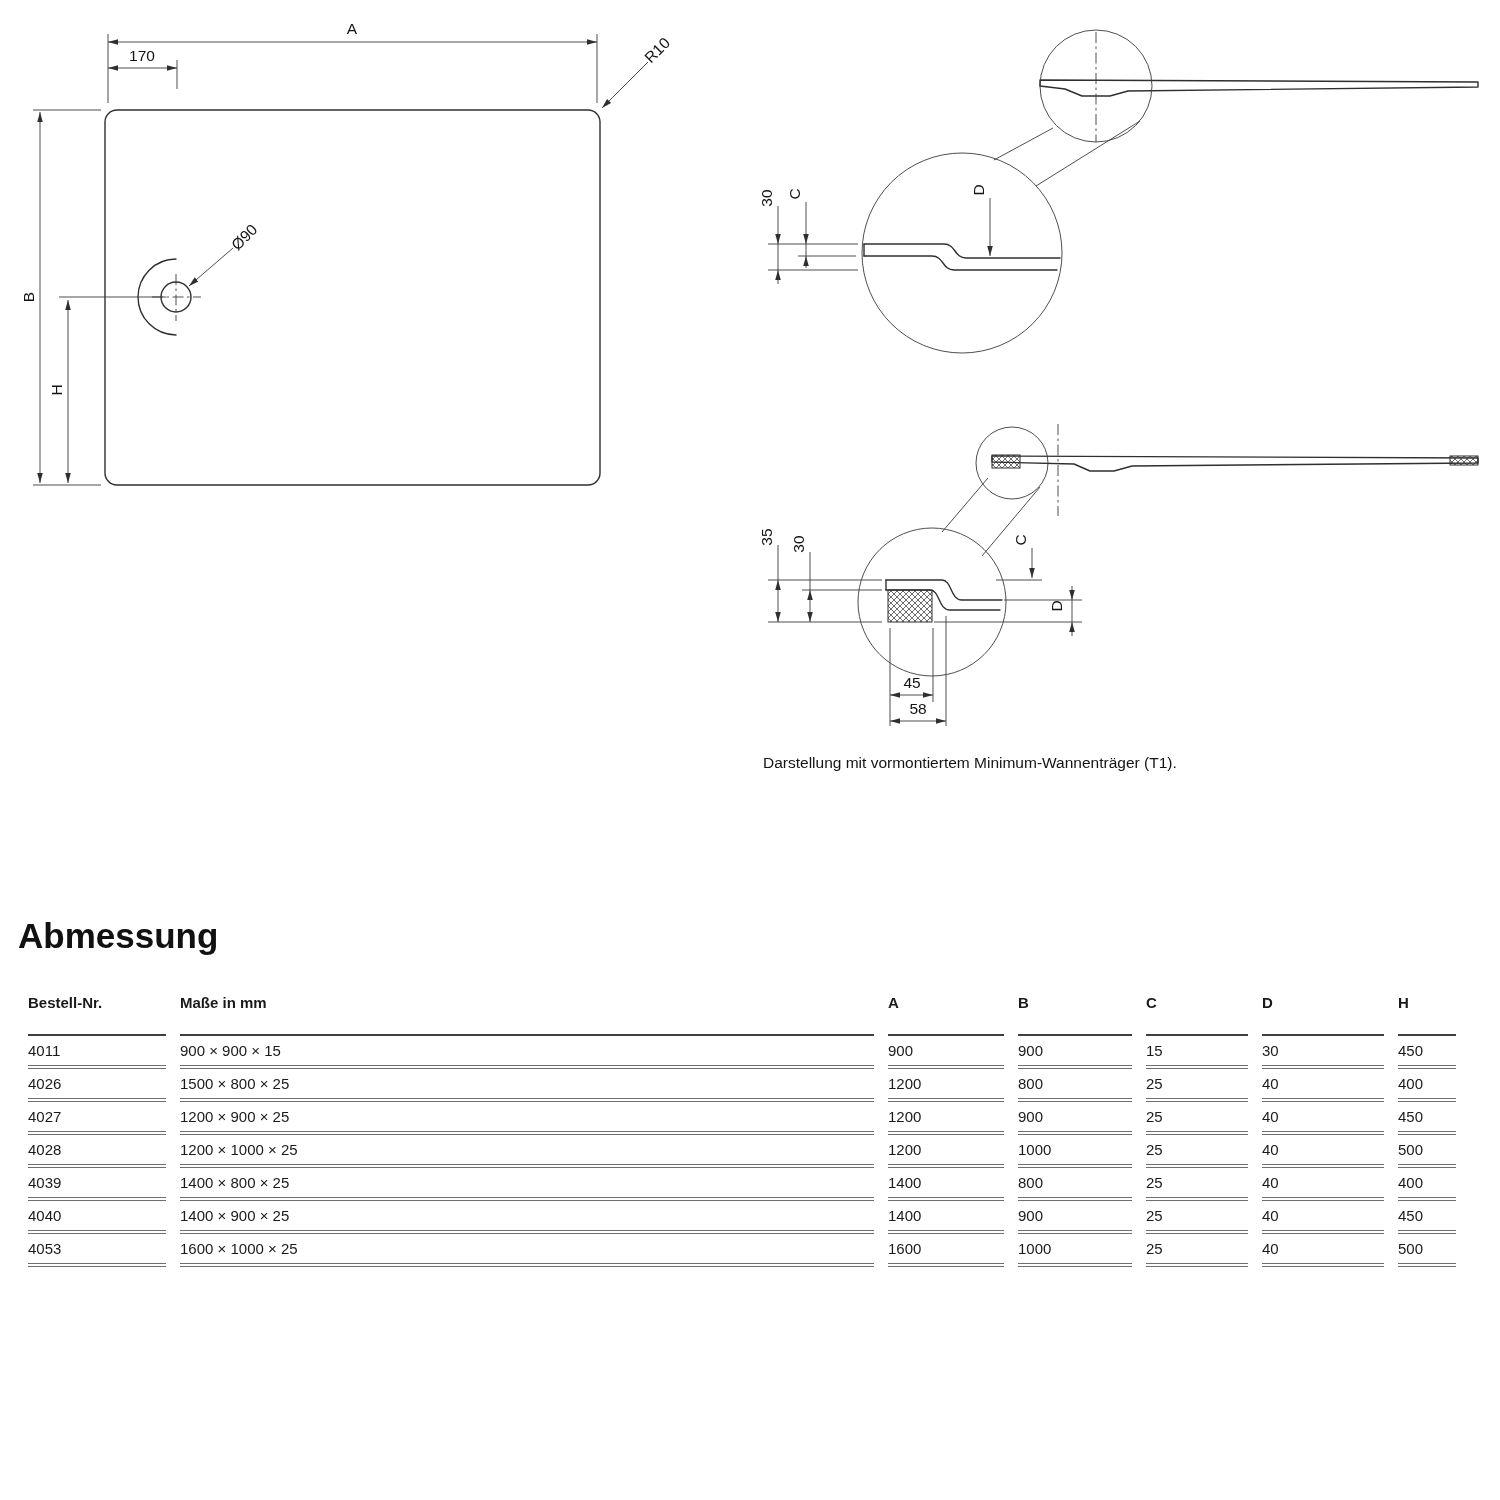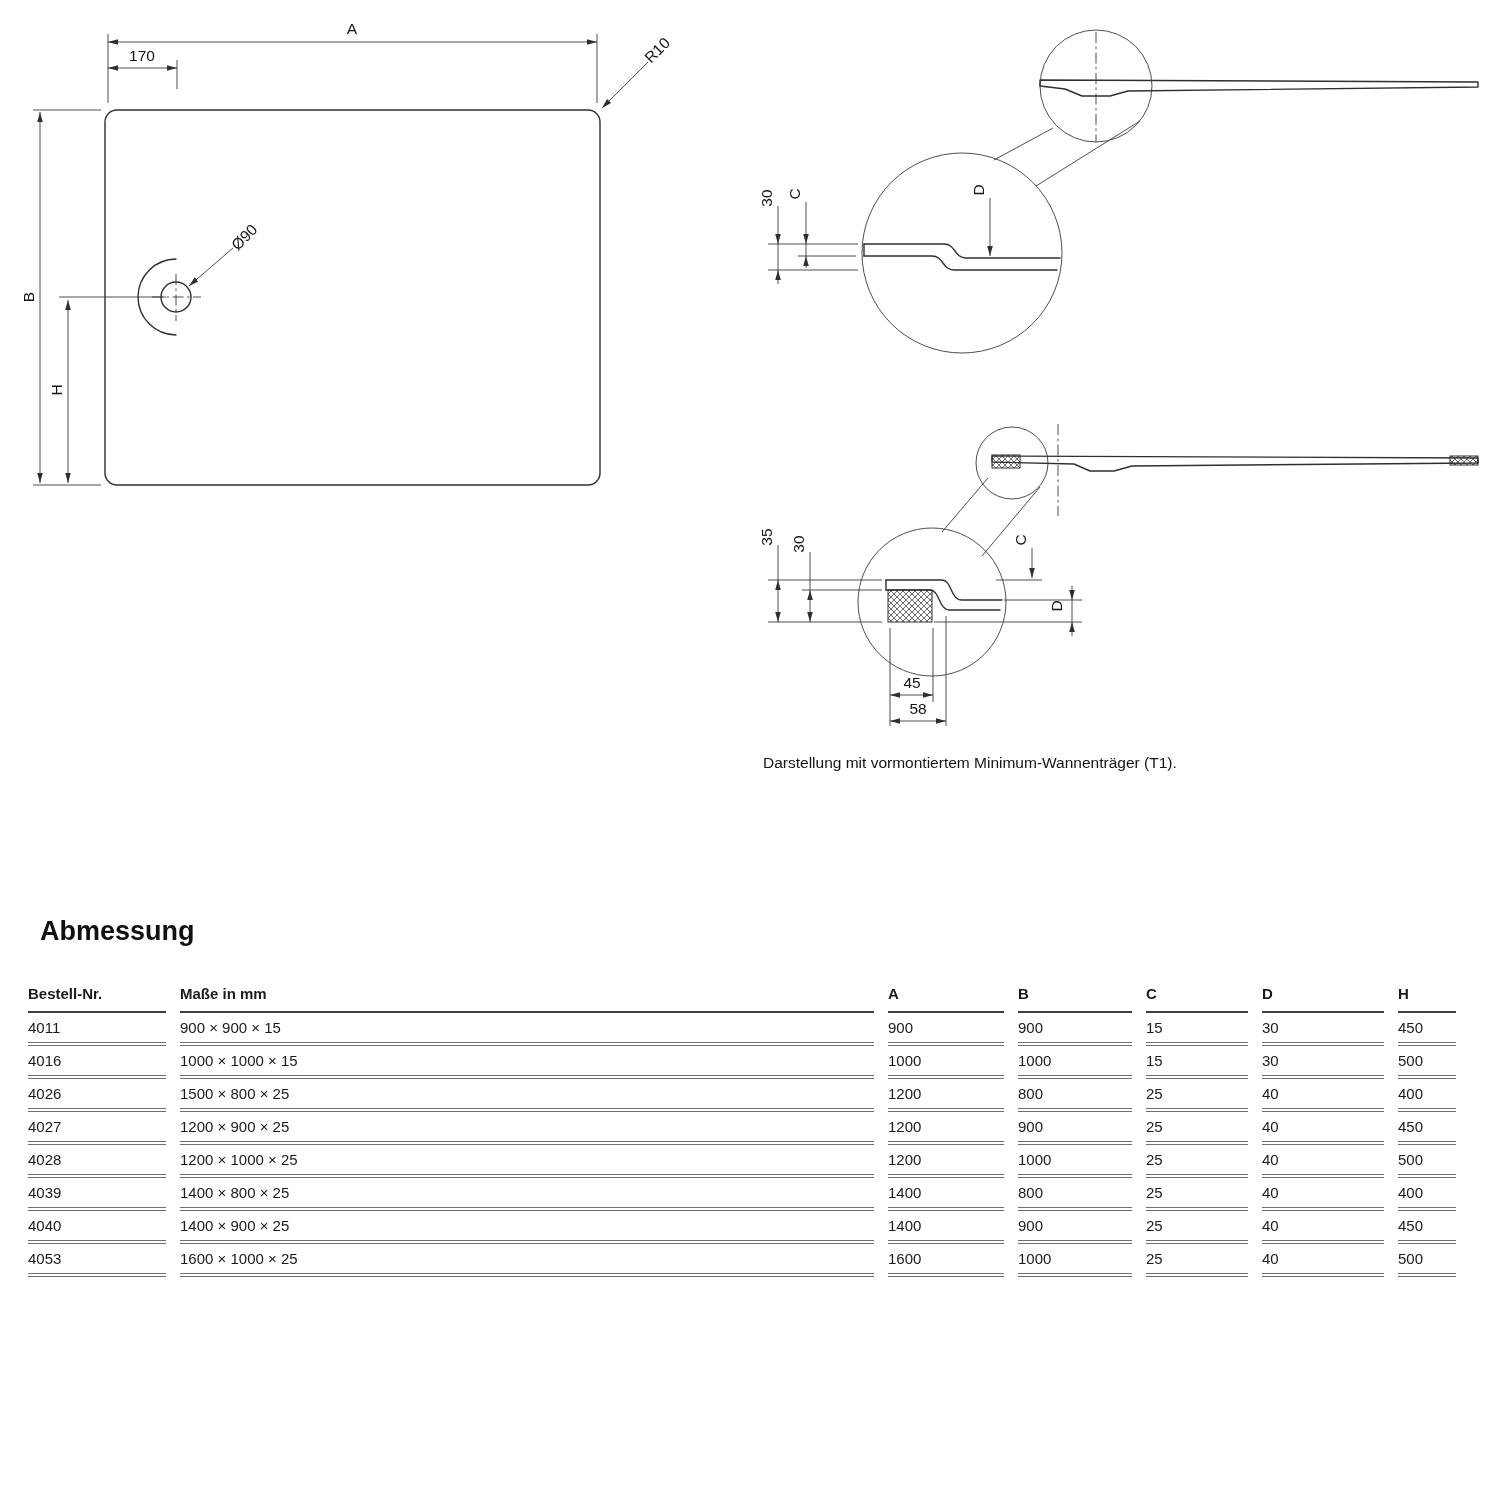--- a/index.html
+++ b/index.html
@@ -7,23 +7,23 @@
   .drawing{position:absolute;top:0;left:0;}
   svg text{font-family:"Liberation Sans",sans-serif;font-size:15.5px;fill:#141414;}
   .obj{stroke:#2f2f2f;stroke-width:1.4;fill:none;stroke-linejoin:round;stroke-linecap:round;}
   .thin{stroke:#3a3a3a;stroke-width:0.9;fill:none;}
   .dim{stroke:#3a3a3a;stroke-width:0.9;fill:none;}
   .cl{stroke:#3a3a3a;stroke-width:0.9;fill:none;stroke-dasharray:11 3.5 2.5 3.5;}
   .hatch{fill:url(#xhatch);stroke:#2f2f2f;stroke-width:1;}
   .caption-text{font-size:15.5px;fill:#141414;}
 
   .table-area{position:absolute;top:916px;left:0;width:1500px;padding:0 14px;box-sizing:border-box;}
-  .table-title{font-size:27px;font-weight:bold;margin:0 0 0 26px;color:#111;}
+  .table-title{font-size:35px;font-weight:bold;margin:0 0 0 4px;color:#111;}
   table.dims{border-collapse:separate;border-spacing:14px 0;table-layout:fixed;width:1456px;margin-top:34px;}
-  table.dims th{font-size:15px;font-weight:bold;text-align:left;padding:4px 0 9px 0;border-bottom:2px solid #3f3f3f;white-space:nowrap;overflow:hidden;}
+  table.dims th{font-size:15px;font-weight:bold;text-align:left;padding:4px 0 23px 0;border-bottom:2px solid #3f3f3f;white-space:nowrap;overflow:hidden;}
   table.dims td{font-size:15px;text-align:left;padding:6px 0 6px 0;border-bottom:4px double #6f6f6f;white-space:nowrap;overflow:hidden;}
 </style>
 </head>
 <body>
 
 <div class="drawing">
 <svg width="1500" height="820" viewBox="0 0 1500 820" xmlns="http://www.w3.org/2000/svg">
   <defs>
     <marker id="arrow" viewBox="0 0 10 8" markerWidth="10" markerHeight="8" refX="10" refY="4" orient="auto-start-reverse" markerUnits="userSpaceOnUse">
       <path d="M10,4 L0,1.2 L0,6.8 Z" fill="#2f2f2f"></path>
@@ -163,29 +163,20 @@
         <tr>
           <td>4011</td>
           <td>900 × 900 × 15</td>
           <td>900</td>
           <td>900</td>
           <td>15</td>
           <td>30</td>
           <td>450</td>
         </tr>
         <tr>
-          <td>4016</td>
-          <td>1000 × 1000 × 15</td>
-          <td>1000</td>
-          <td>1000</td>
-          <td>15</td>
-          <td>30</td>
-          <td>500</td>
-        </tr>
-        <tr>
           <td>4026</td>
           <td>1500 × 800 × 25</td>
           <td>1200</td>
           <td>800</td>
           <td>25</td>
           <td>40</td>
           <td>400</td>
         </tr>
         <tr>
           <td>4027</td>

